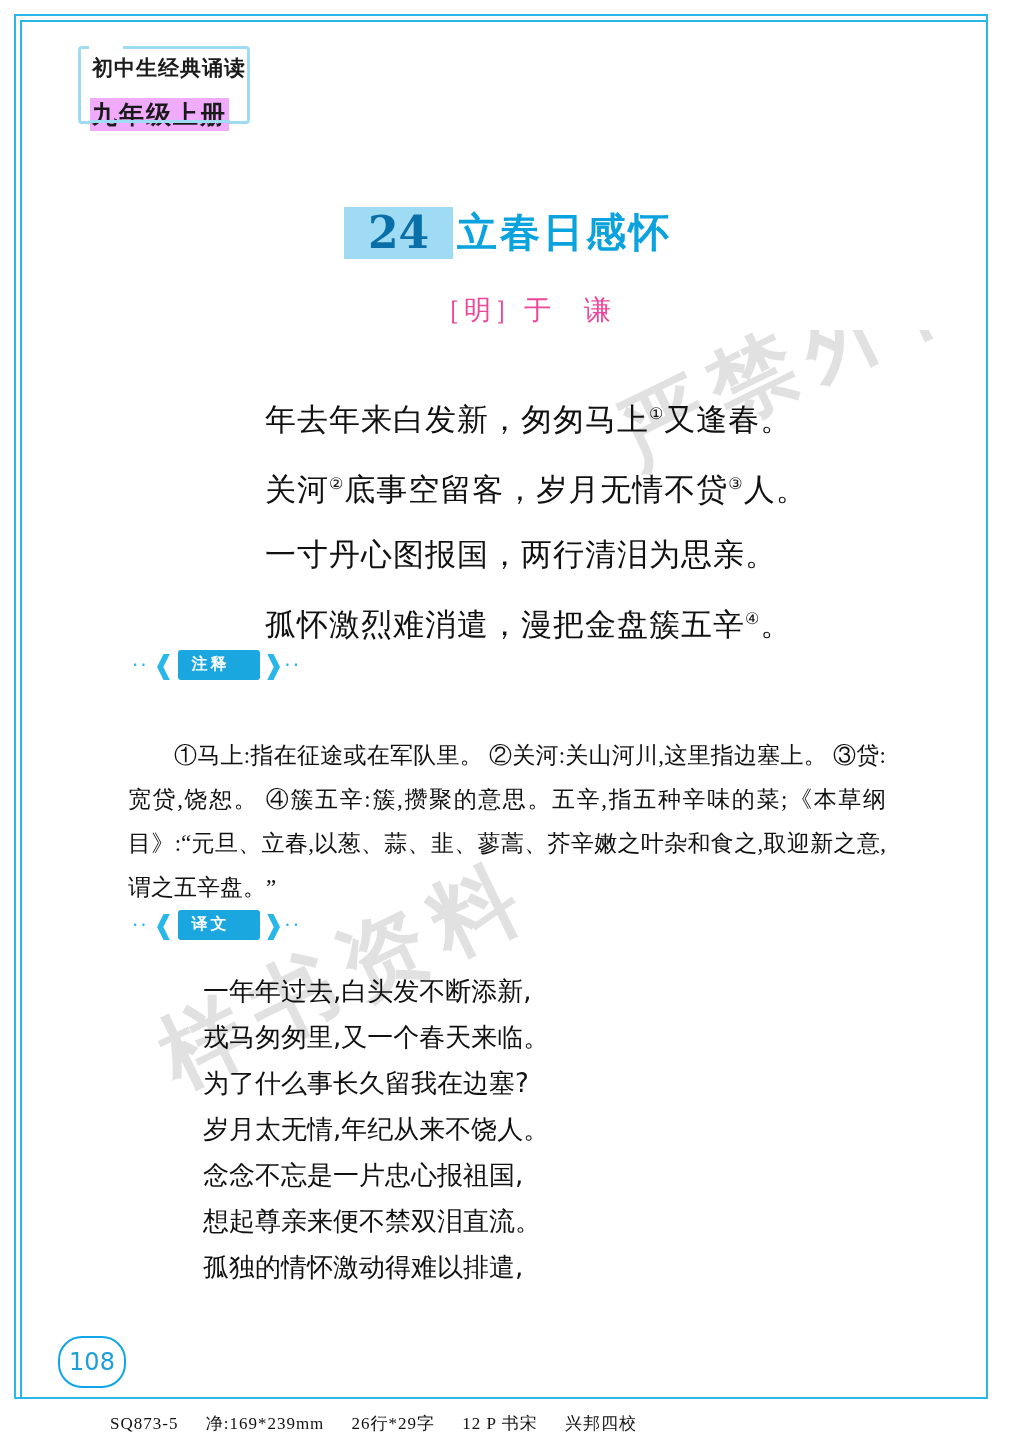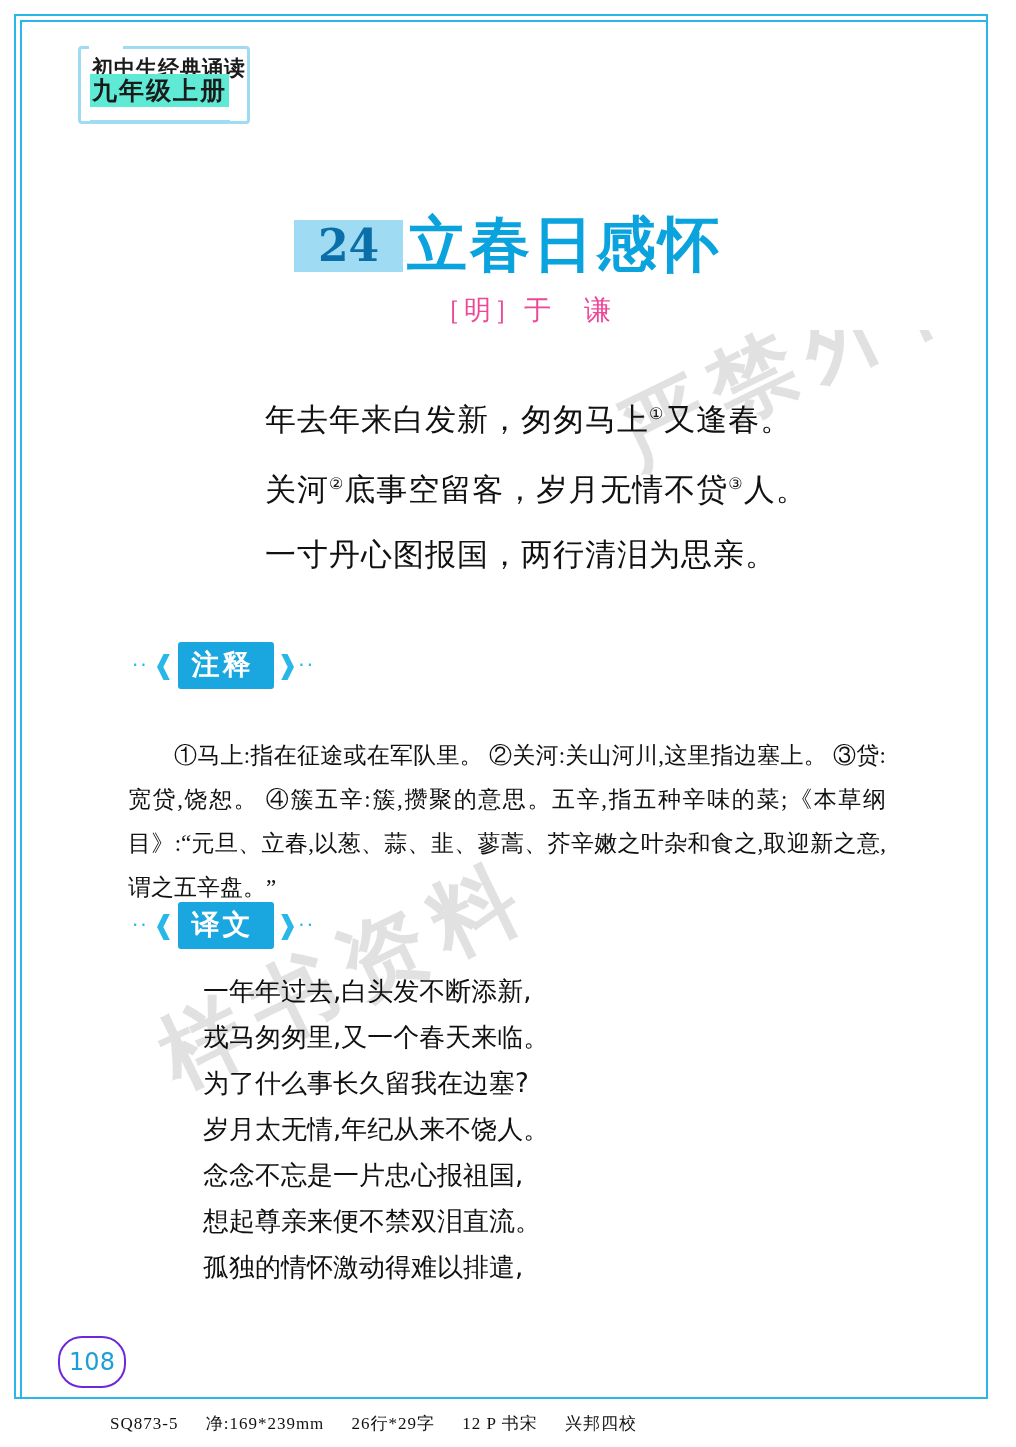--- a/index.html
+++ b/index.html
@@ -71,22 +71,22 @@
     font-size: 21px;
     letter-spacing: 1px;
     color: #1a1a1a;
     font-family: "DejaVu Sans", sans-serif;
     font-weight: bold;
     white-space: nowrap;
   }
   .badge-line2-wrap {
     position: absolute;
     left: 12px;
-    top: 28px;
-    background: #5eead4;
+    top: 52px;
+    background: #f0abfc;
     padding: 0 2px;
   }
   .badge-line2 {
     font-size: 25px;
     letter-spacing: 2px;
     color: #1a1a1a;
     font-family: "DejaVu Sans", sans-serif;
     font-weight: bold;
     white-space: nowrap;
   }
@@ -117,21 +117,21 @@
     font-size: 44px;
     line-height: 52px;
     padding: 0 24px;
     vertical-align: middle;
   }
   .title-text {
     display: inline-block;
     color: #0aa3dd;
     font-family: "DejaVu Sans", sans-serif;
     font-weight: bold;
-    font-size: 60px;
+    font-size: 40px;
     letter-spacing: 3px;
     vertical-align: middle;
   }
   .author {
     position: absolute;
     top: 292px;
     left: 0;
     width: 1016px;
     text-align: center;
     color: #ec4899;
@@ -177,24 +177,24 @@
   }
   .sec-chevron {
     color: #29b6e8;
     font-size: 26px;
     font-family: "DejaVu Sans", sans-serif;
     line-height: 1;
   }
   .sec-label {
     background: #1aa7e0;
     color: #ffffff;
-    font-size: 28px;
+    font-size: 16px;
     font-weight: bold;
     letter-spacing: 3px;
-    padding: 4px 20px 5px 14px;
+    padding: 4px 30px 5px 14px;
     border-radius: 3px;
     font-family: "DejaVu Sans", sans-serif;
     margin: 0 3px;
   }
 
   
   .notes {
     position: absolute;
     left: 112px;
     top: 718px;
@@ -247,21 +247,21 @@
   .wm-1 { left: 520px; top: 60px; }
   .wm-2 { left: 60px; top: 680px; }
 
   
   .page-num {
     position: absolute;
     left: 58px;
     top: 1336px;
     width: 64px;
     height: 48px;
-    border: 2px solid #6d28d9;
+    border: 2px solid #0ea5e9;
     border-radius: 24px;
     color: #1c9fd8;
     font-size: 24px;
     display: flex;
     align-items: center;
     justify-content: center;
     font-family: "DejaVu Sans", sans-serif;
     background: #ffffff;
   }
 
@@ -301,20 +301,21 @@
 <div class="title-row">
   <span class="title-num">24</span>
   <span class="title-text">立春日感怀</span>
 </div>
 <div class="author">［明］于　谦</div>
 
 <div class="poem">
   <div class="poem-line">年去年来白发新，匆匆马上<sup>①</sup>又逢春。</div>
   <div class="poem-line">关河<sup>②</sup>底事空留客，岁月无情不贷<sup>③</sup>人。</div>
   <div class="poem-line">一寸丹心图报国，两行清泪为思亲。</div>
+  <div class="poem-line">孤怀激烈难消遣，漫把金盘簇五辛<sup>④</sup>。</div>
 </div>
 
 <div class="sec-tag" style="left:132px; top:648px;">
   <span class="sec-dots">··</span>
   <span class="sec-chevron">❰</span>
   <span class="sec-label">注释</span>
   <span class="sec-chevron">❱</span>
   <span class="sec-dots">··</span>
 </div>
 

